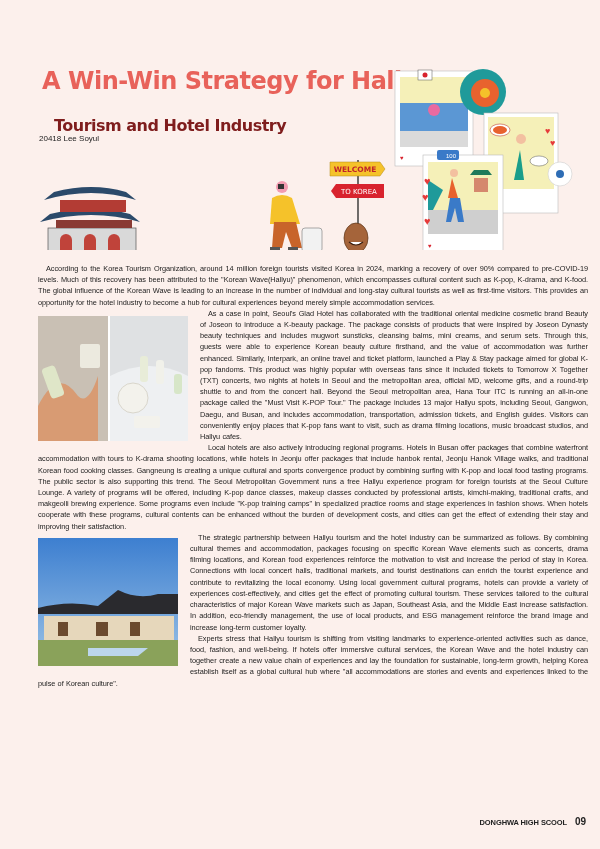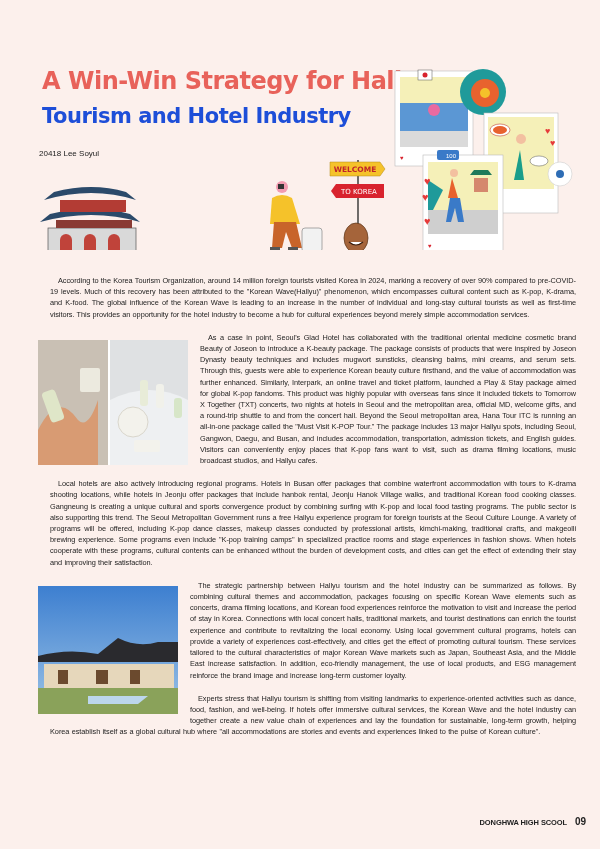--- a/index.html
+++ b/index.html
@@ -12,35 +12,35 @@
   }
   .title1 {
     position: absolute; left: 42px; top: 67px;
     font-family: "DejaVu Sans", sans-serif; font-weight: bold;
     font-size: 24px; color: #e8625a; letter-spacing: -0.5px;
     margin: 0; white-space: nowrap;
   }
   .title2 {
     position: absolute; left: 42px; top: 104px;
     font-family: "DejaVu Sans", sans-serif; font-weight: bold;
-    font-size: 21px; color: #1d4ed8; letter-spacing: -0.5px;
-    margin: 0; white-space: nowrap;
+    font-size: 16px; color: #7f1d1d; letter-spacing: -0.5px;
+    margin: 12px; white-space: nowrap;
   }
   .byline {
-    position: absolute; left: 39px; top: 149px;
+    position: absolute; left: 39px; top: 134px;
     font-size: 8px; color: #222;
   }
   .hero { position: absolute; left: 0; top: 0; width: 600px; height: 250px; pointer-events: none; }
   .hero svg { position: absolute; left: 0; top: 0; }
   .article {
     position: absolute; left: 38px; top: 263px; width: 550px;
     font-size: 7.35px; line-height: 11.2px; text-align: justify;
     letter-spacing: -0.05px; word-spacing: 0.3px;
   }
-  .article p { margin: 12px; text-indent: 8px; }
+  .article p { margin: 0; text-indent: 8px; }
   .photo1 {
     float: left; width: 150px; height: 125px; margin: 8px 12px 2px 0;
     position: relative; overflow: hidden;
   }
   .photo2 {
     float: left; width: 140px; height: 128px; margin: 6px 12px 2px 0;
     position: relative; overflow: hidden;
   }
   .footer {
     position: absolute; right: 14px; top: 816px;

